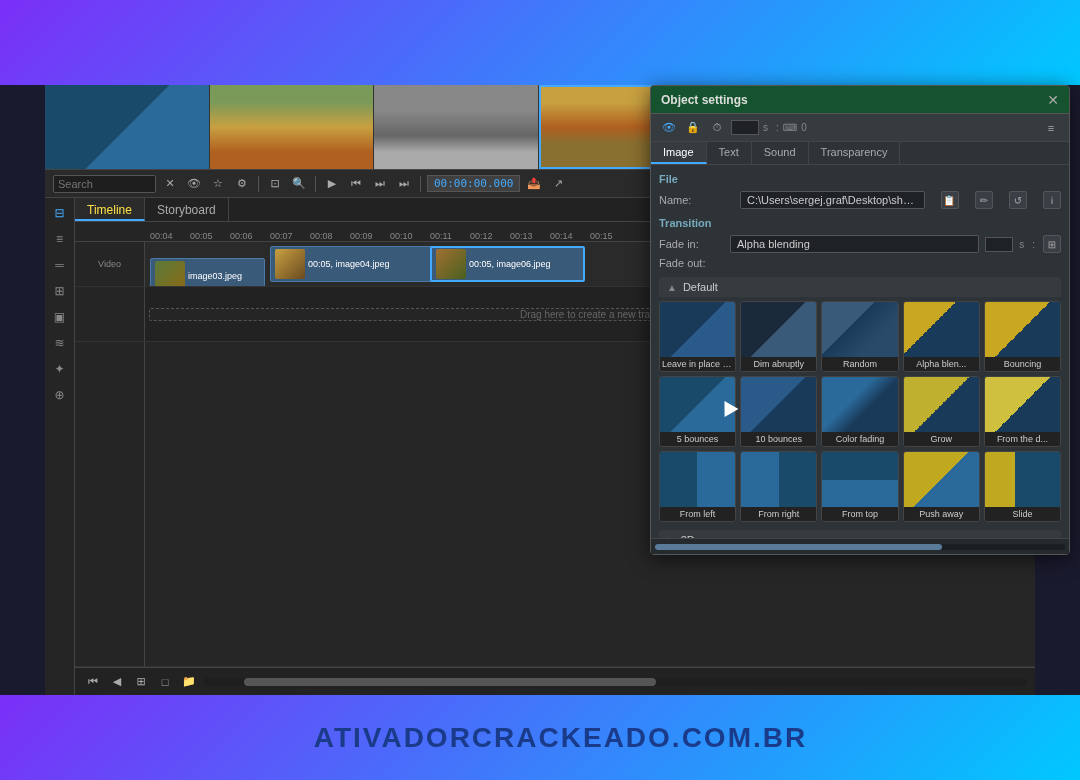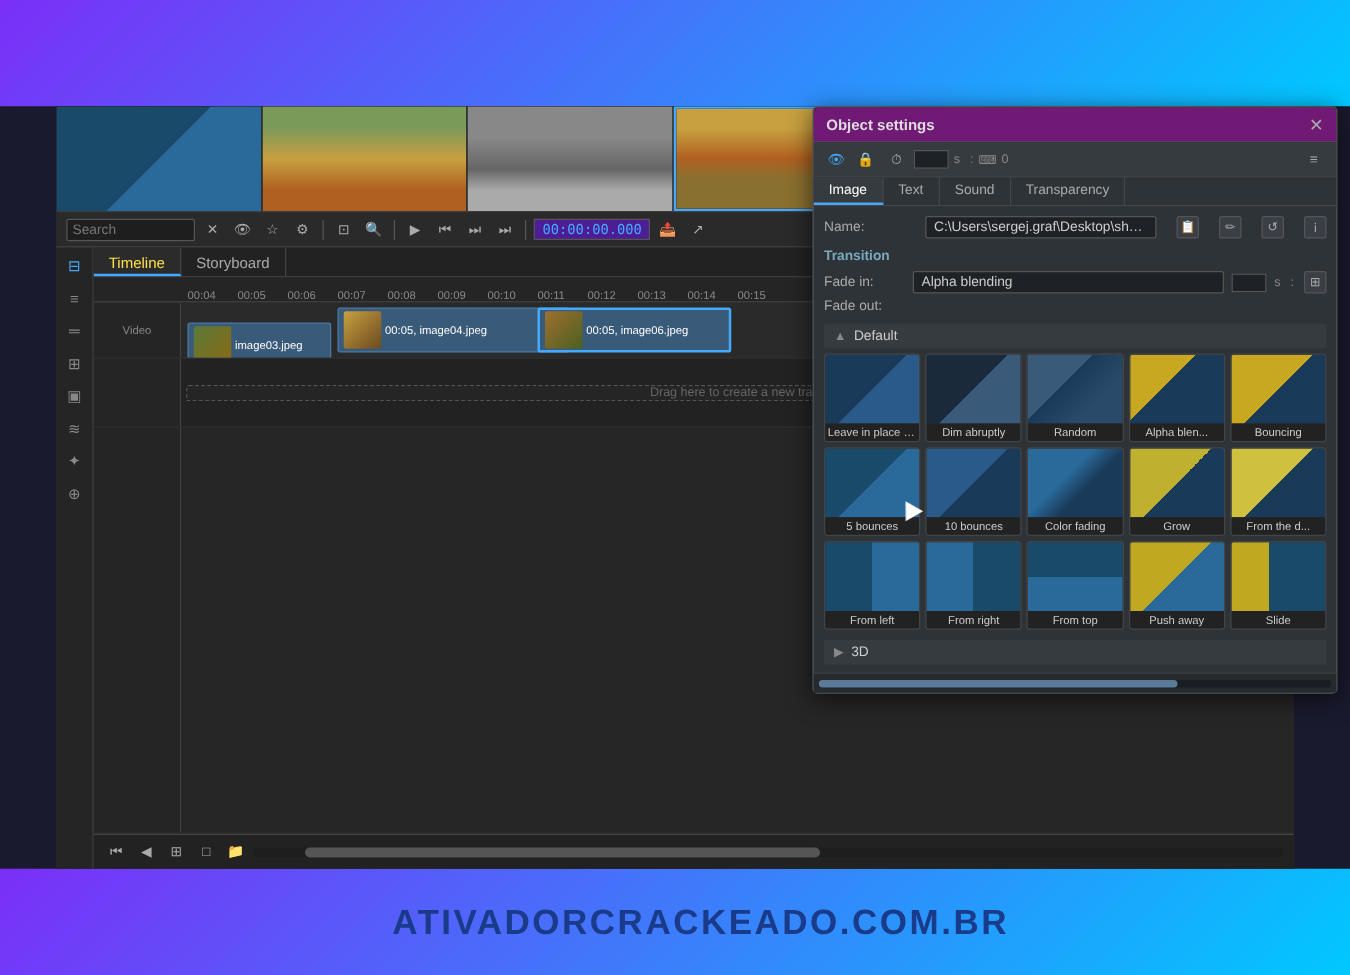--- a/index.html
+++ b/index.html
@@ -86,21 +86,21 @@
       padding: 0 4px;
       font-size: 11px;
       border-radius: 2px;
     }
     .toolbar-separator {
       width: 1px; height: 16px;
       background: #555;
       margin: 0 2px;
     }
     .toolbar-timecode {
-      background: #4c1d95;
+      background: #404040;
       border: 1px solid #555;
       color: #4af;
       padding: 1px 6px;
       font-size: 11px;
       font-family: monospace;
     }
 
     
     .main-content {
       display: flex;
@@ -279,21 +279,21 @@
       background: #2e3338;
       border: 1px solid #555;
       border-radius: 4px;
       z-index: 10;
       display: flex;
       flex-direction: column;
       box-shadow: 0 4px 20px rgba(0,0,0,0.6);
     }
     .panel-header {
       height: 28px;
-      background: #701a75;
+      background: #14532d;
       border-bottom: 1px solid #555;
       display: flex;
       align-items: center;
       padding: 0 10px;
       justify-content: space-between;
       border-radius: 4px 4px 0 0;
     }
     .panel-title {
       color: #ddd;
       font-size: 12px;
@@ -735,20 +735,21 @@
       <span>Sound</span>
     </div>
     <div class="p-tab">
       <span>Transparency</span>
     </div>
   </div>
 
   <div class="panel-content">
 
     <div class="panel-section">
+      <div class="section-label">File</div>
       <div class="field-row">
         <span class="field-label">Name:</span>
         <div class="field-value">C:\Users\sergej.graf\Desktop\show_images\ima</div>
         <div class="field-icon-btn">📋</div>
         <div class="field-icon-btn">✏</div>
         <div class="field-icon-btn">↺</div>
         <div class="field-icon-btn">ℹ</div>
       </div>
     </div>
 

